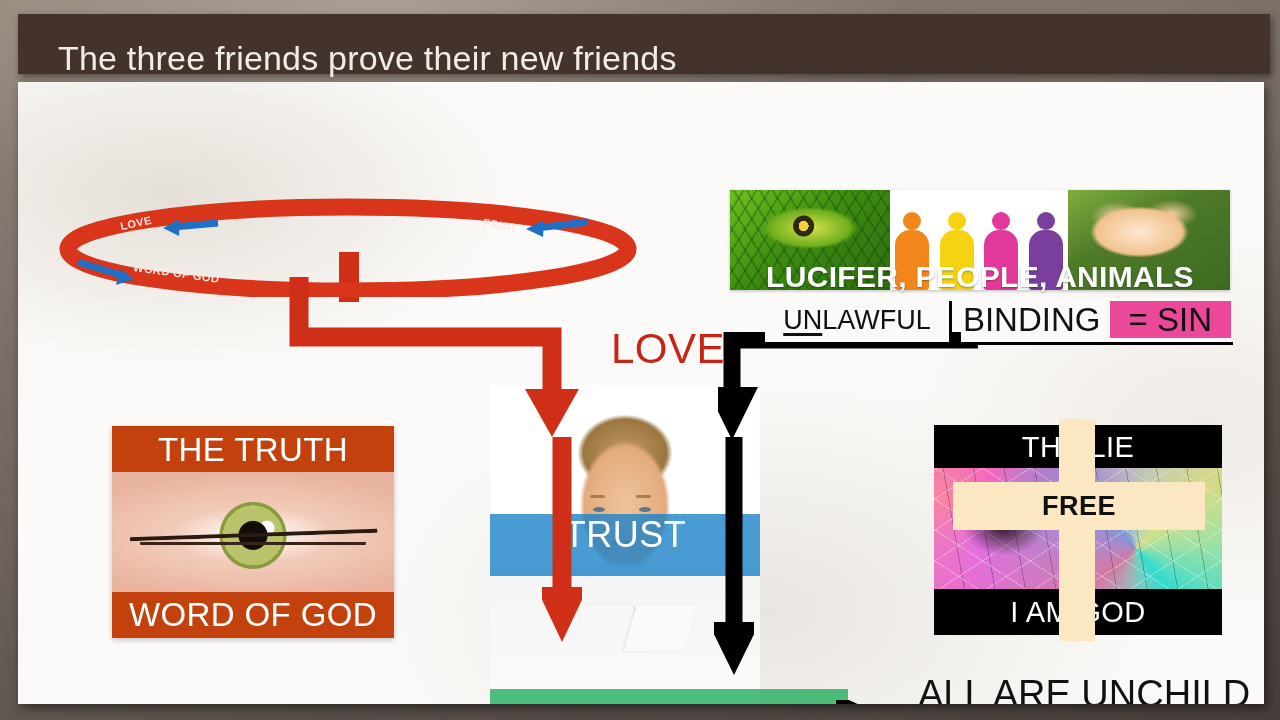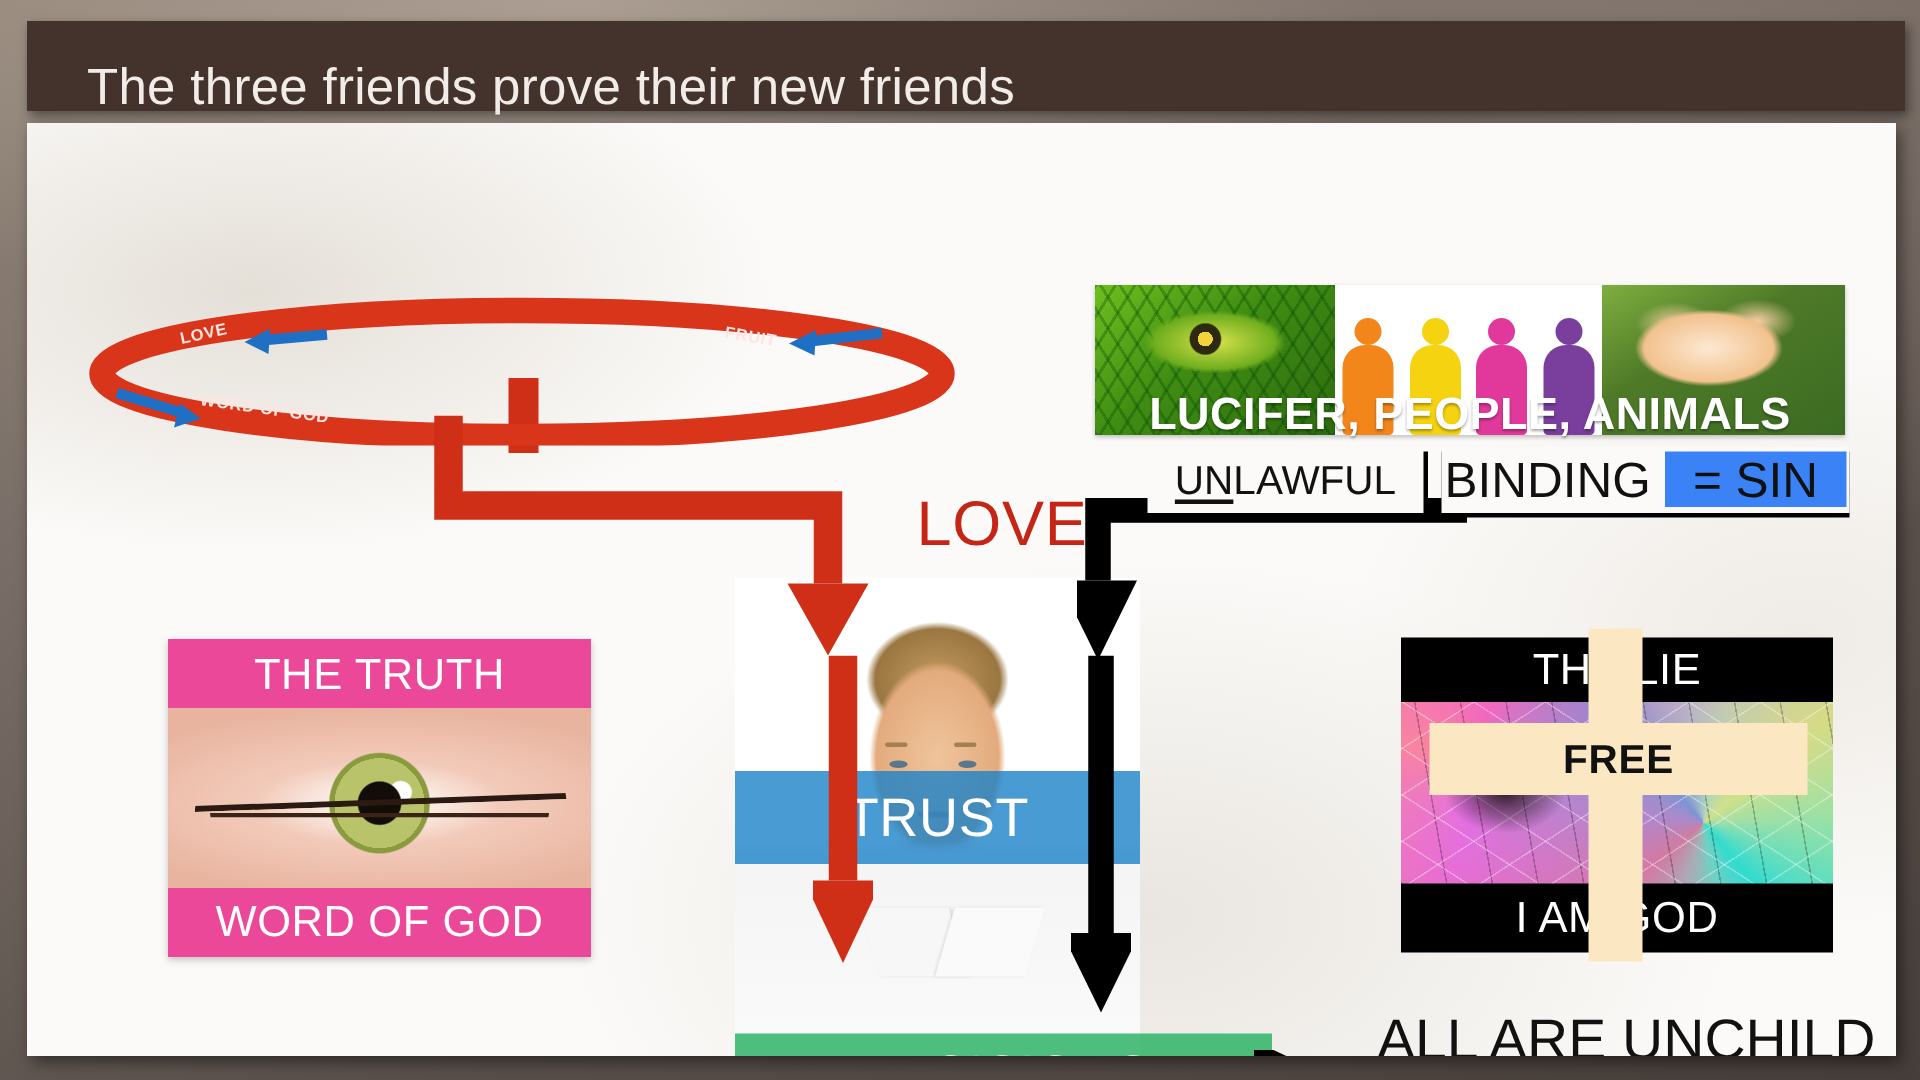--- a/index.html
+++ b/index.html
@@ -102,28 +102,28 @@
 
   
   #unlawful-box{position:absolute;left:747px;top:216px;width:184px;height:44px;
     background:#fbfaf8;z-index:6;display:flex;align-items:center;justify-content:center;
     box-shadow:3px 3px 0 #000;}
   #unlawful-box span{font-size:27px;color:#111;white-space:nowrap;}
   #binding-box{position:absolute;left:943px;top:216px;width:272px;height:44px;
     background:#fbfaf8;z-index:6;display:flex;align-items:center;justify-content:center;
     box-shadow:0 3px 0 #000;}
   #binding-box .t{font-size:33px;color:#111;white-space:nowrap;}
-  #binding-box .sin{background:#3b82f6;color:#111;padding:0 19px;}
+  #binding-box .sin{background:#ec4899;color:#111;padding:0 19px;}
   .u-underline{text-decoration:underline;text-decoration-thickness:3px;text-underline-offset:4px;}
 
   
   #left-panel{position:absolute;left:94px;top:344px;width:282px;height:212px;z-index:4;
      box-shadow:0 2px 5px rgba(0,0,0,.22);}
-  .band-blue{background:#ec4899;color:#fff;display:flex;align-items:center;justify-content:center;
-     font-size:29px;letter-spacing:.4px;text-align:right;}
+  .band-blue{background:#c2410c;color:#fff;display:flex;align-items:center;justify-content:center;
+     font-size:33px;letter-spacing:.4px;text-align:right;}
   #lp-top{position:absolute;left:0;top:0;width:100%;height:48px;}
   #lp-bot{position:absolute;left:0;bottom:0;width:100%;height:46px;}
   #lp-img{position:absolute;left:0;top:46px;width:100%;height:122px;
      background:
        radial-gradient(circle at 50% 52%,#120d08 0 14px,rgba(0,0,0,0) 15px),
        radial-gradient(circle at 55% 46%,#ffffff 0 7px,rgba(0,0,0,0) 8px),
        radial-gradient(circle at 50% 52%,#b9c46a 0 30px,#8a9a3e 30px 33px,rgba(0,0,0,0) 34px),
        radial-gradient(ellipse 40% 32% at 50% 52%,#fdfdfb,rgba(253,253,251,0) 72%),
        radial-gradient(ellipse 70% 52% at 50% 52%,#f7d9cb 0%,#f0c4b2 60%,#e8b4a0 100%);
   }
@@ -152,21 +152,21 @@
   .eye-r{position:absolute;left:55%;top:30.5%;width:12px;height:5px;border-radius:50%;background:#5c768b;}
   .brow-l{position:absolute;left:37%;top:27.5%;width:15px;height:3px;border-radius:2px;background:#a3814f;}
   .brow-r{position:absolute;left:54%;top:27.5%;width:15px;height:3px;border-radius:2px;background:#a3814f;}
   .mouth{position:absolute;left:45%;top:39%;width:22px;height:4px;border-radius:3px;background:#c08874;}
   .collar-l{position:absolute;left:33%;top:55%;width:60px;height:46px;background:#f7f7f7;
      transform:skewX(16deg);box-shadow:1px 0 2px rgba(0,0,0,.10);}
   .collar-r{position:absolute;left:52%;top:55%;width:60px;height:46px;background:#fafafa;
      transform:skewX(-16deg);box-shadow:-1px 0 2px rgba(0,0,0,.10);}
   #trust-band{position:absolute;left:472px;top:432px;width:270px;height:62px;
      background:rgba(28,130,200,.80);z-index:7;
-     display:flex;align-items:center;justify-content:center;}
+     display:flex;justify-content:center;}
   #trust-band span{color:#fff;font-size:36px;letter-spacing:.5px;}
 
   
   #dec-band{position:absolute;left:472px;top:607px;width:358px;height:56px;
      background:rgba(35,175,95,.80);z-index:7;
      display:flex;align-items:center;justify-content:center;}
   #dec-band span{color:#fff;font-size:35px;letter-spacing:.4px;}
   #dec-arrow{position:absolute;left:700px;top:618px;width:180px;height:38px;z-index:8;}
 
   

